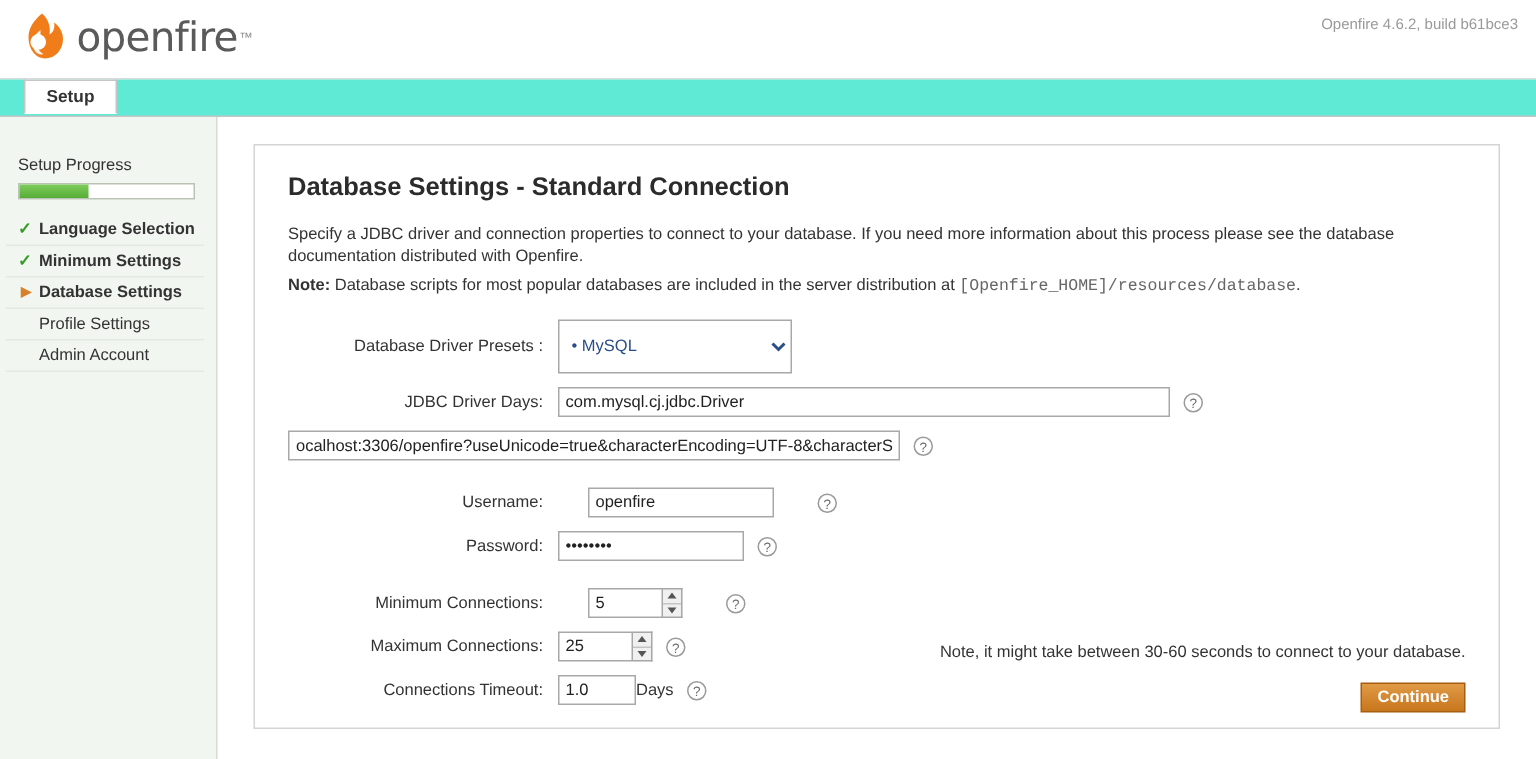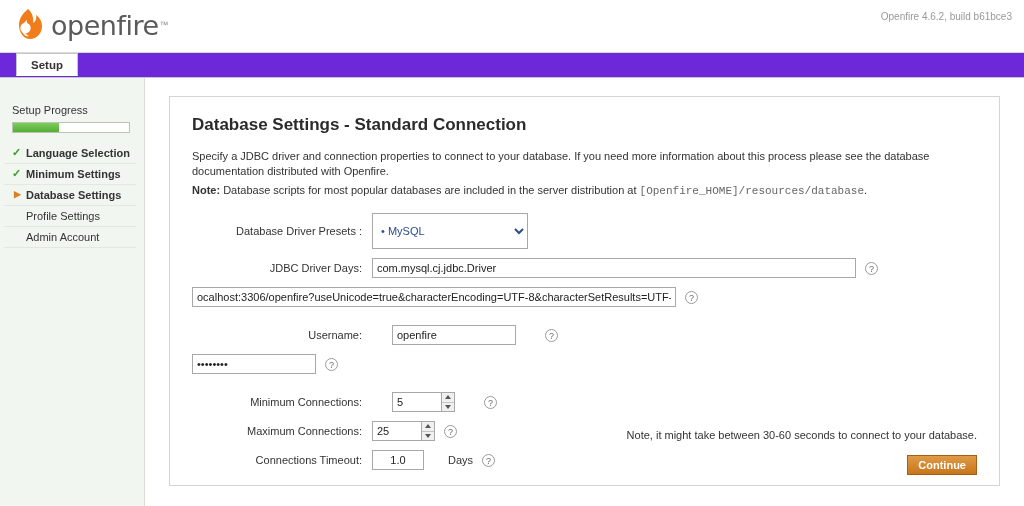--- a/index.html
+++ b/index.html
@@ -53,21 +53,21 @@
     position: absolute;
     right: 12px;
     top: 11px;
     font-size: 10px;
     color: #999999;
   }
 
   
   .tabbar {
     height: 24px;
-    background: #6d28d9;
+    background: #5eead4;
     border-bottom: 1px solid #c6c6c6;
     position: relative;
   }
   .tab {
     position: absolute;
     left: 16px;
     top: 0px;
     height: 23px;
     line-height: 23px;
     padding: 0 14px;
@@ -219,24 +219,24 @@
   input.txt {
     height: 20px;
     border: 1px solid #a8a8a8;
     font-size: 11px;
     font-family: "Liberation Sans", sans-serif;
     color: #222;
     padding: 0 4px;
     box-sizing: border-box;
     background: #ffffff;
   }
-  .w-long { width: 484px; }
+  .w-long { width: 408px; }
   .w-med  { width: 124px; }
   .w-small{ width: 50px; }
-  .w-tiny { width: 52px; text-align: center; }
+  .w-tiny { width: 52px; }
 
   .help {
     display: inline-block;
     width: 13px;
     height: 13px;
     border: 1px solid #9a9a9a;
     border-radius: 50%;
     color: #6b6b6b;
     font-size: 9px;
     line-height: 12px;
@@ -272,21 +272,21 @@
     width: 0; height: 0;
     border-left: 3px solid transparent;
     border-right: 3px solid transparent;
   }
   .arrow-up { border-bottom: 4px solid #555; }
   .arrow-dn { border-top: 4px solid #555; }
 
   .unit {
     font-size: 11px;
     color: #333;
-    margin-left: 24px;
+    margin-left: 0;
   }
 
   .footer-note {
     position: absolute;
     right: 22px;
     bottom: 44px;
     font-size: 11px;
     color: #333;
   }
   .btn-continue {
@@ -384,20 +384,21 @@
           <span class="help">?</span>
         </div>
 
         <div class="row gap-top">
           <div class="lbl">Username:</div>
           <input class="txt w-med" type="text" value="openfire" style="">
           <span class="help">?</span>
         </div>
 
         <div class="row">
+          <div class="lbl">Password:</div>
           <input class="txt w-med" type="text" value="••••••••" style="">
           <span class="help">?</span>
         </div>
 
         <div class="row gap-top">
           <div class="lbl">Minimum Connections:</div>
           <div class="spinner-wrap">
             <input class="txt w-small" type="text" value="5" style="">
             <div class="spin-btns">
               <div>

